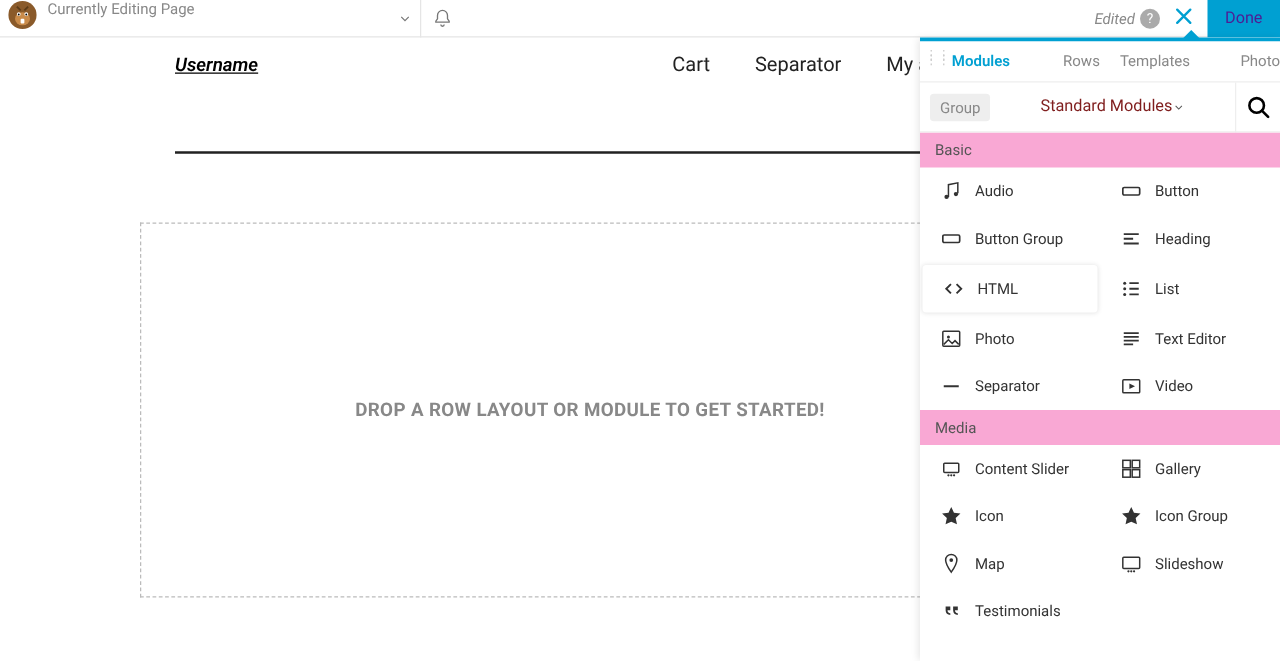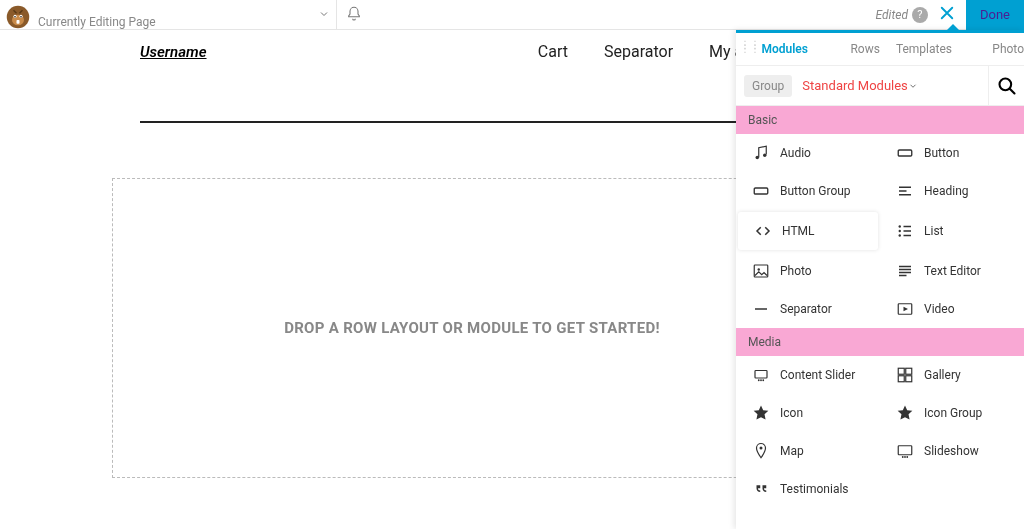--- a/index.html
+++ b/index.html
@@ -1,20 +1,20 @@
 <!DOCTYPE html>
 <html><head>
 <meta charset="utf-8">
 <style>
   * { box-sizing: border-box; margin: 0; padding: 0; font-family: -apple-system, BlinkMacSystemFont, "Segoe UI", Roboto, Helvetica, Arial, sans-serif; }
   body { width: 1024px; height: 529px; background: #fff; overflow: hidden; position: relative; }
 
   
   .topbar { display: flex; align-items: center; height: 30px; border-bottom: 1px solid #e5e5e5; }
-  .topbar-left { display: flex; align-items: flex-end; height: 100%; }
+  .topbar-left { display: flex; align-items: flex-start; height: 100%; }
   .logo { width: 24px; height: 24px; margin: 0 6px; }
   .editing-label { font-size: 12px; color: #888; padding: 0 6px 0 2px; }
   .chev-btn { width: 24px; height: 30px; display:flex; align-items:center; justify-content:center; color:#777; cursor:pointer; }
   .divider-v { width:1px; height:30px; background:#e5e5e5; }
   .bell-btn { width: 34px; height: 30px; display:flex; align-items:center; justify-content:center; color:#777; cursor:pointer; }
   .topbar-right { margin-left:auto; display:flex; align-items:center; height:100%; }
   .edited-text { font-size:12px; color:#888; font-style: italic; padding-right:4px;}
   .help-icon { width:16px; height:16px; border-radius:50%; background:#aaa; color:#fff; font-size:11px; display:flex; align-items:center; justify-content:center; margin-right:10px; }
   .close-btn { color:#00a0d2; cursor:pointer; margin-right:10px; }
   .done-btn { background:#00a0d2; color:#4c1d95; border:none; height:30px; padding:0 14px; font-size:13px; cursor:pointer; }
@@ -32,21 +32,21 @@
   
   .panel { position:absolute; top:30px; right:0; width:288px; bottom:0; background:#fff; box-shadow: -2px 0 6px rgba(0,0,0,0.1); border-top: 3px solid #00a0d2; display:flex; flex-direction:column;}
   .panel-pointer { position:absolute; top:-9px; right:64px; width:0; height:0; border-left:7px solid transparent; border-right:7px solid transparent; border-bottom:7px solid #00a0d2;}
   .panel-grip { position:absolute; left:4px; top:10px; color:#ccc; font-size:10px; line-height:4px;}
   .tabs { display:flex; border-bottom:1px solid #eee; font-size:12px; }
   .tab { flex:1; text-align:right; padding:9px 0; color:#888; cursor:pointer;margin-left:16px; }
   .tab.active { color:#00a0d2; font-weight:600;}
 
   .filter-row { display:flex; align-items:center; border-bottom:1px solid #eee; height:40px;}
   .group-btn { background:#eee; color:#888; font-size:12px; padding:4px 8px; margin-left:8px; border-radius:3px; cursor:pointer;}
-  .group-select { flex:1; display:flex; align-items:center; justify-content:flex-start; padding:0 10px; font-size:13px; color:#ef4444; cursor:pointer;}
+  .group-select { flex:1; display:flex; align-items:center; justify-content:center; padding:0 22px; font-size:13px; color:#7f1d1d; cursor:pointer;}
   .search-btn { width:36px; height:40px; display:flex; align-items:center; justify-content:center; border-left:1px solid #eee; cursor:pointer;}
 
   .panel-body { flex:1; overflow-y:auto; position:relative; }
   .panel-body::-webkit-scrollbar { width:8px; }
   .panel-body::-webkit-scrollbar-thumb { background:#ccc; border-radius:4px;}
   .section-head { background:#f9a8d4; color:#555; font-size:12px; padding:7px 12px;}
   .mod-grid { display:grid; grid-template-columns: 1fr 1fr; }
   .mod-item { display:flex; align-items:center; gap:10px; padding:10px 16px; font-size:12px; color:#333; cursor:grab; }
   .mod-item.sel { background:#fff; box-shadow: 0 0 4px rgba(0,0,0,0.12); border-radius:3px; margin:2px; }
   .mod-ico { width:18px; height:18px; display:flex; align-items:center; justify-content:center; color:#333; flex-shrink:0;}

